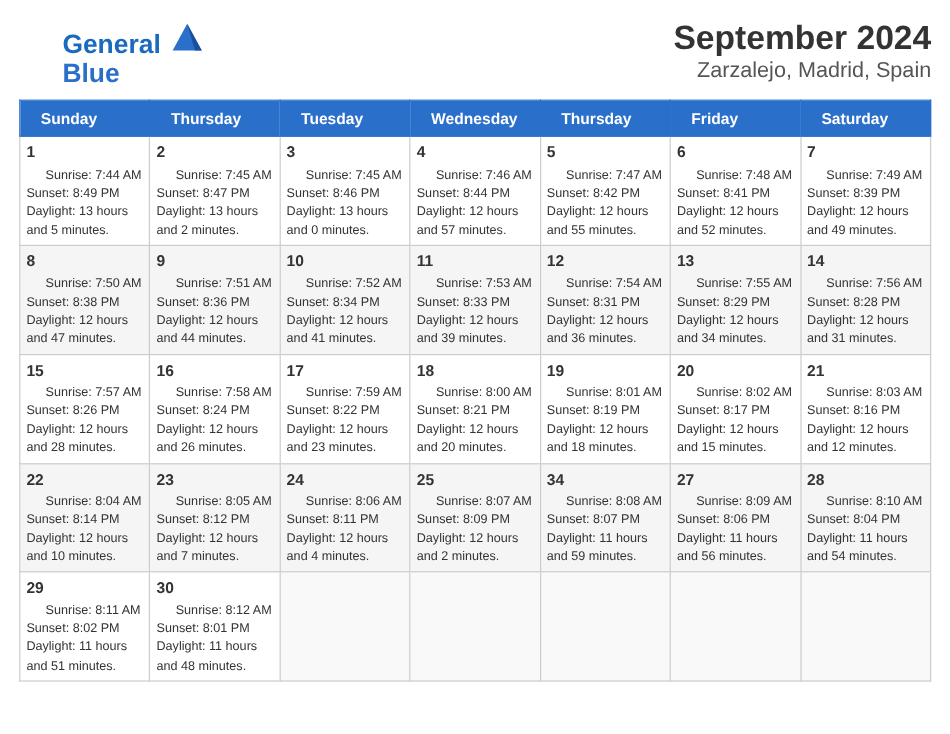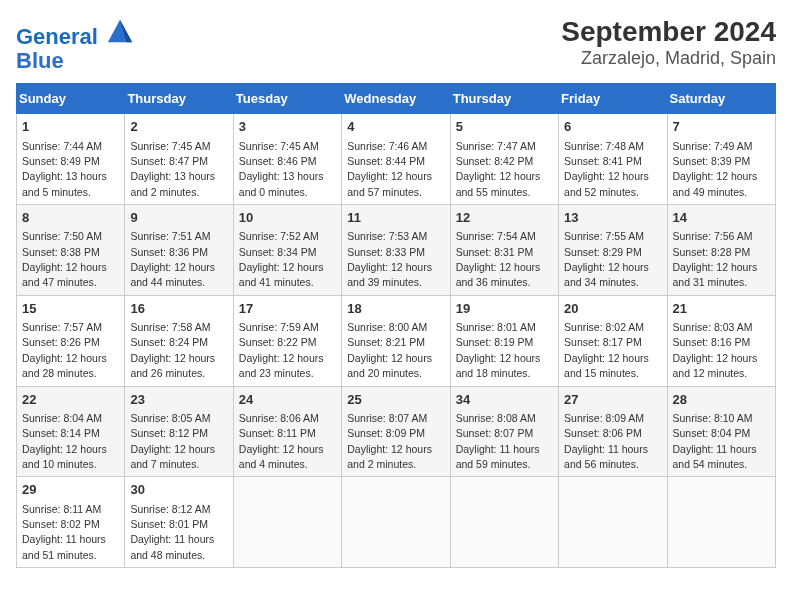--- a/index.html
+++ b/index.html
@@ -8,20 +8,21 @@
       background: #fff;
       width: 792px;
       min-height: 612px;
       padding: 16px;
     }
     .header {
       display: flex;
       justify-content: space-between;
       align-items: flex-start;
       margin-bottom: 10px;
+      margin-left: 36px;
     }
     .logo {
       display: flex;
       align-items: center;
     }
     .logo-text {
       font-size: 22px;
       font-weight: bold;
       color: #333;
       line-height: 1.1;
@@ -47,21 +48,21 @@
       color: #555;
     }
     table {
       width: 100%;
       border-collapse: collapse;
       font-size: 11px;
     }
     thead tr th {
       background-color: #2a6fc9;
       color: white;
-      padding: 7px 2px;
+      padding: 7px 17px;
       text-align: left;
       font-size: 13px;
       font-weight: bold;
       border: 1px solid #2a6fc9;
     }
     tbody tr td {
       border: 1px solid #ccc;
       padding: 4px 5px;
       vertical-align: top;
       width: 14.28%;
@@ -75,20 +76,21 @@
     }
     .day-num {
       font-size: 13px;
       font-weight: bold;
       display: block;
       margin-bottom: 2px;
     }
     .day-info {
       font-size: 10.5px;
       color: #333;
+      margin-left: 16px;
     }
     td.empty {
       background: #f9f9f9;
     }
   </style>
 </head>
 <body>
 
 <div class="header">
   <div class="logo">

